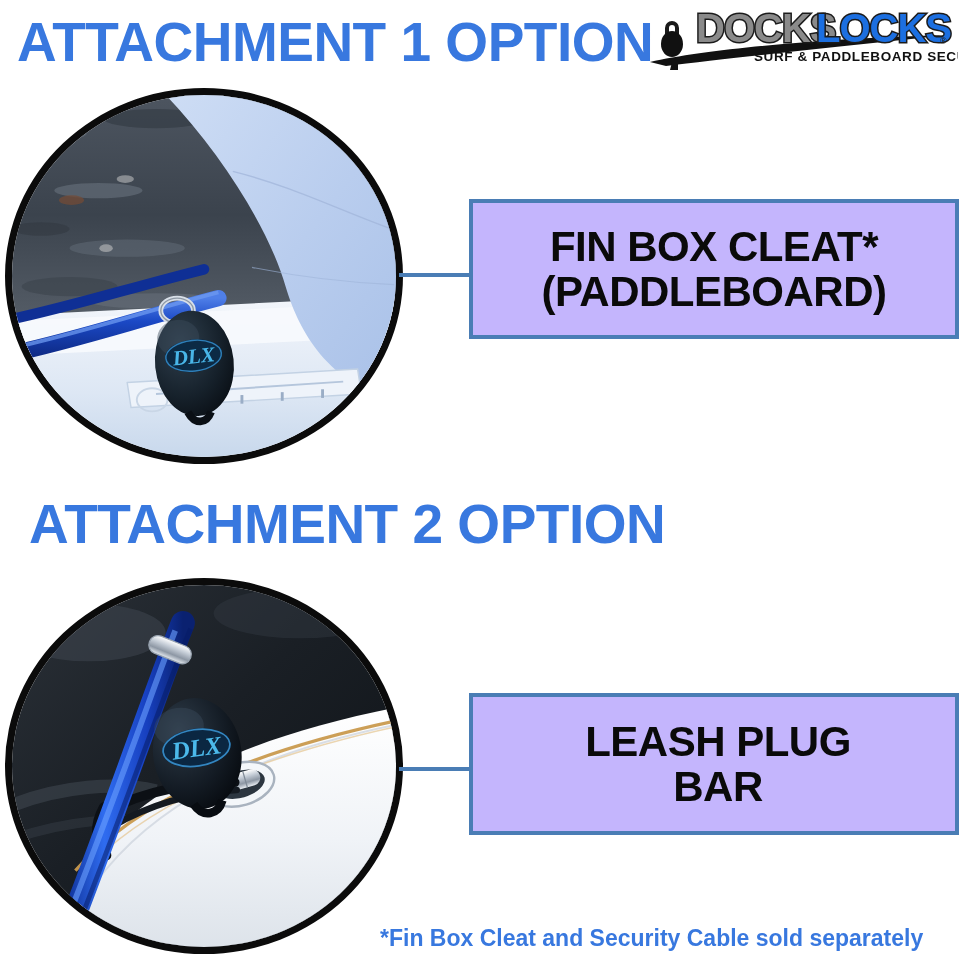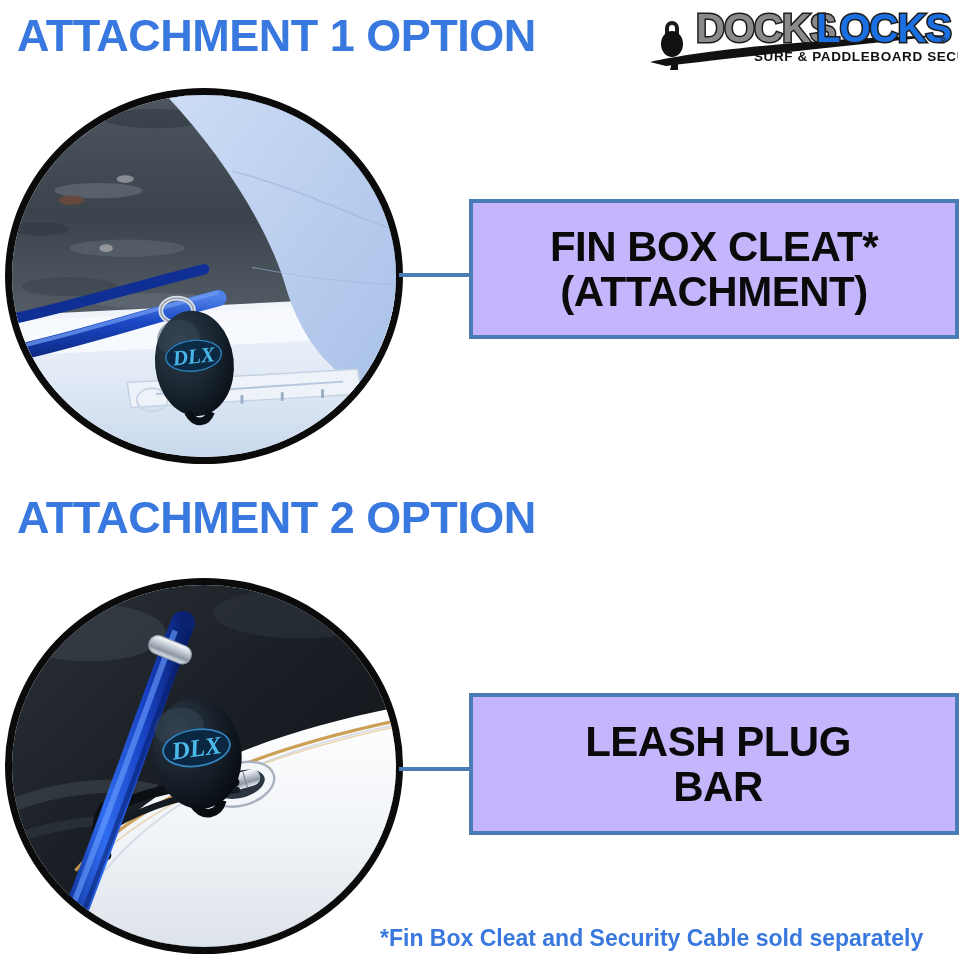--- a/index.html
+++ b/index.html
@@ -16,27 +16,27 @@
     height: 967px;
     background: #ffffff;
     overflow: hidden;
   }
 
   
   .section-heading {
     position: absolute;
     font-family: "Liberation Sans", sans-serif;
     font-weight: bold;
-    font-size: 45px;
+    font-size: 55px;
     letter-spacing: -0.5px;
     color: #3878DF;
     white-space: nowrap;
   }
   #heading-1 { left: 17px; top: 10px; }
-  #heading-2 { left: 17px; top: 492px; }
+  #heading-2 { left: 29px; top: 492px; }
 
   
   #logo {
     position: absolute;
     left: 648px;
     top: 2px;
     width: 310px;
     height: 68px;
     text-align: right;
   }
@@ -211,21 +211,21 @@
 
         <rect x="0" y="0" width="400" height="378" fill="none"></rect>
       </svg>
     </div>
   </div>
 
   <div class="connector" id="connector-1"></div>
 
   <div class="callout-box" id="callout-1">
     <div class="callout-line">FIN BOX CLEAT*</div>
-    <div class="callout-line">(ATTACHMENT)</div>
+    <div class="callout-line">(PADDLEBOARD)</div>
   </div>
 
   <div class="section-heading" id="heading-2">ATTACHMENT 2 OPTION</div>
 
   <div class="photo-circle" id="photo-2">
     <div class="photo-inner">
       <svg viewBox="0 0 400 378" preserveAspectRatio="xMidYMid slice" xmlns="http://www.w3.org/2000/svg">
         <defs>
           <linearGradient id="darkBg2" x1="0" y1="0" x2="1" y2="1">
             <stop offset="0%" stop-color="#2b3138"></stop>

